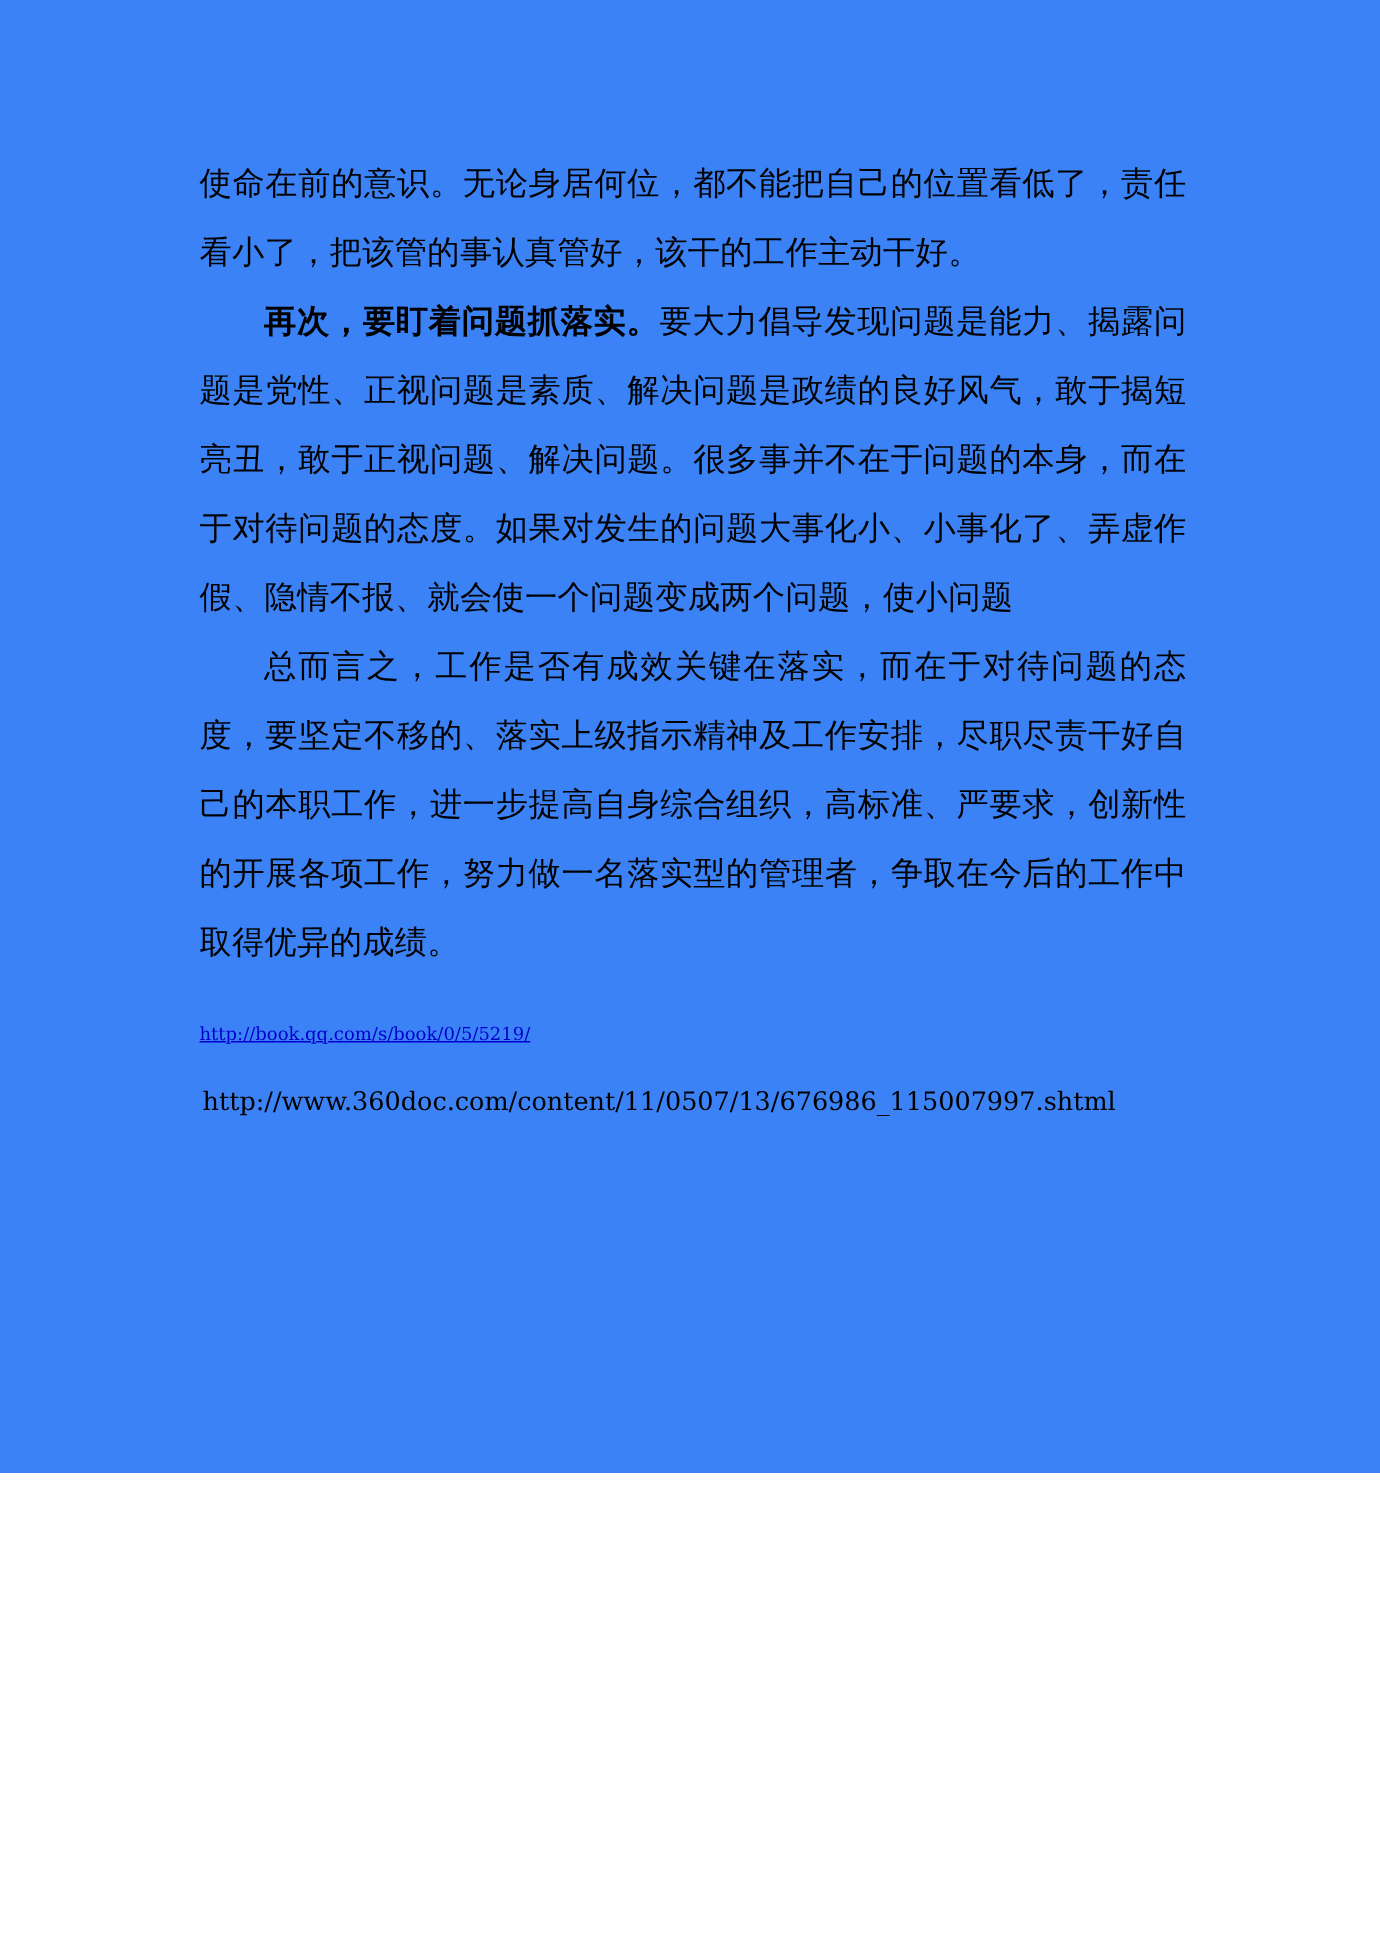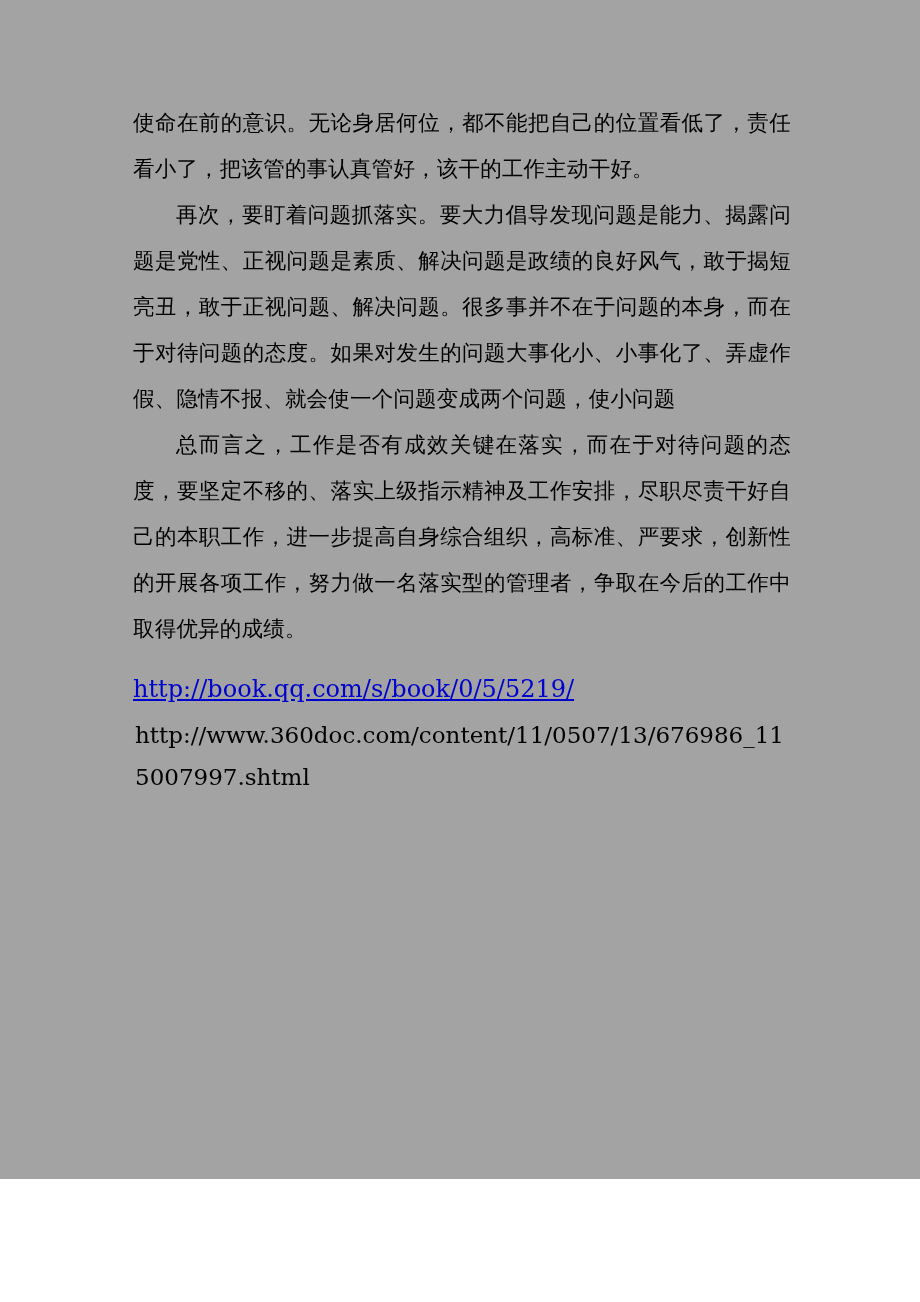--- a/index.html
+++ b/index.html
@@ -13,56 +13,56 @@
     font-family: "DejaVu Serif", "Liberation Serif", serif;
     color: #000000;
     position: relative;
     overflow: hidden;
   }
   .page {
     position: absolute;
     left: 0;
     top: 0;
     width: 920px;
-    height: 1179px;
-    background: #a3a3a3;
+    height: 982px;
+    background: #3b82f6;
   }
   .content {
     position: absolute;
     left: 133px;
     top: 100px;
     width: 658px;
   }
   .para {
     font-size: 21.5px;
     line-height: 46px;
     text-align: justify;
     text-justify: inter-ideograph;
     margin: 0 0 0 0;
     letter-spacing: 0.2px;
   }
   .para.indent2 {
     text-indent: 2em;
   }
   .bold-lead {
-    font-weight: normal;
+    font-weight: bold;
   }
   .link-line {
     margin-top: 16px;
-    font-size: 24px;
+    font-size: 12px;
     line-height: 42px;
     color: #0000cc;
     text-decoration: underline;
     font-family: "DejaVu Serif", "Liberation Serif", serif;
     display: block;
     word-break: break-all;
   }
   .plain-url {
     margin-top: 4px;
-    font-size: 23px;
+    font-size: 17px;
     line-height: 42px;
     color: #000000;
     display: block;
     text-indent: 0;
     word-break: break-all;
     padding-left: 2px;
   }
 </style>
 </head>
 <body>

